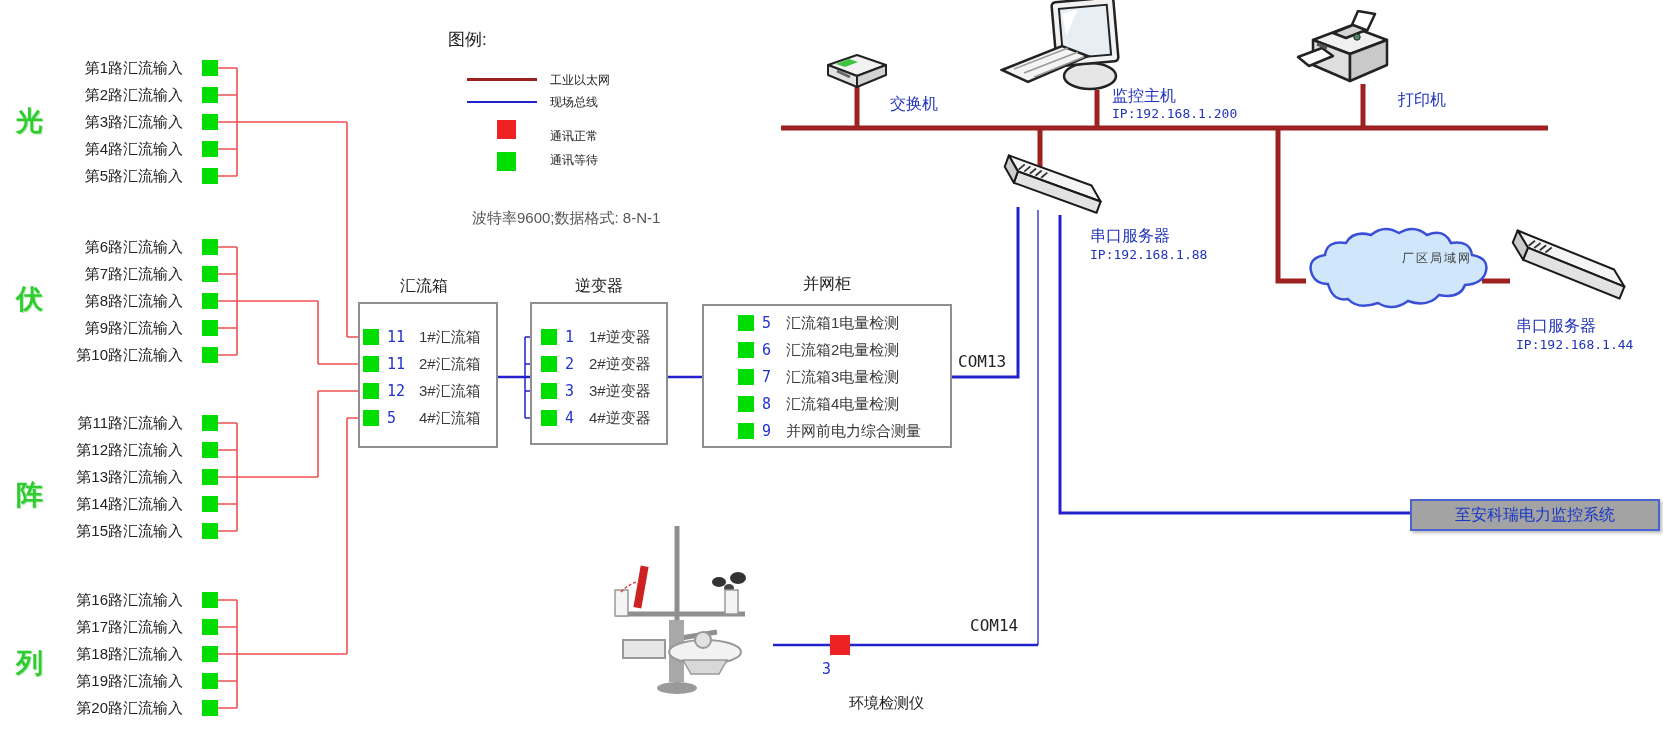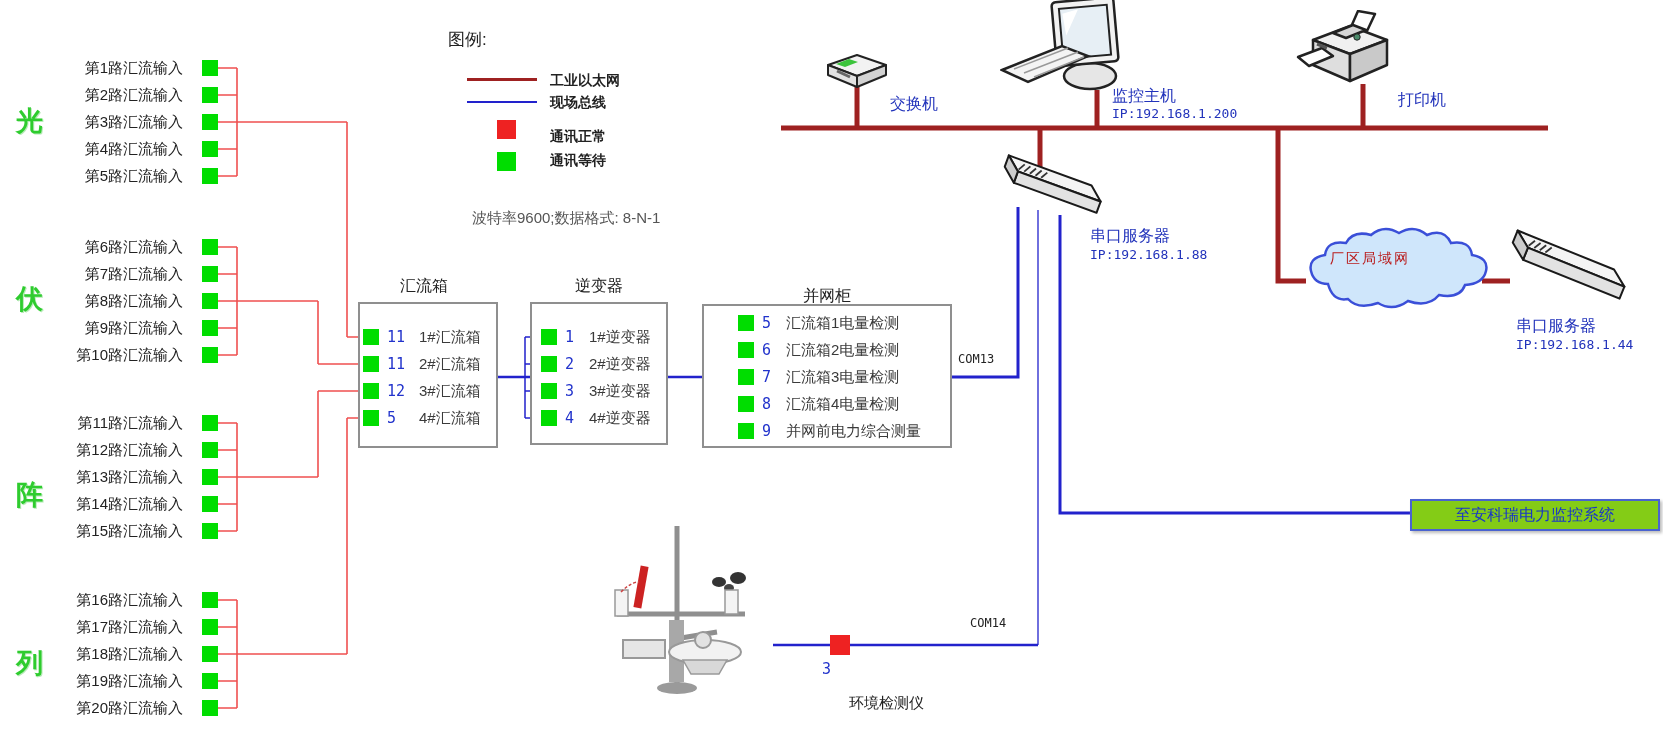--- a/index.html
+++ b/index.html
@@ -23,35 +23,35 @@
   .box-row .led{margin-right:8px;}
   .box-row .num{color:#2233cc;font-family:"DejaVu Sans Mono","Liberation Mono",monospace;
                 font-size:15px;margin-right:8px;}
   .box-row .lbl{color:#3a3a3a;font-size:15px;white-space:nowrap;}
 
   
   .net-label{position:absolute;color:#2233bb;font-size:16px;white-space:nowrap;}
   .ip{position:absolute;color:#2233bb;font-family:"DejaVu Sans Mono","Liberation Mono",monospace;
       font-size:13px;font-weight:normal;white-space:nowrap;}
   .com-label{position:absolute;font-family:"DejaVu Sans Mono","Liberation Mono",monospace;
-             font-size:12px;color:#222;white-space:nowrap;}
-  .cloud-text{position:absolute;color:#b91c1c;font-size:14px;letter-spacing:2px;text-align:left;}
-
-  .acrel{position:absolute;left:1410px;top:499px;width:250px;height:32px;background:#84cc16;
+             font-size:16px;color:#222;white-space:nowrap;}
+  .cloud-text{position:absolute;color:#404040;font-size:12px;letter-spacing:2px;text-align:right;}
+
+  .acrel{position:absolute;left:1410px;top:499px;width:250px;height:32px;background:#a3a3a3;
          border:2px solid #4a63cf;color:#1836c8;font-size:16px;display:flex;align-items:center;
          justify-content:center;box-shadow:2px 2px 3px #bbb;box-sizing:border-box;white-space:nowrap;cursor:pointer;}
 
   .env-square{position:absolute;left:830px;top:635px;width:20px;height:20px;background:#ee2222;}
   .env-num{position:absolute;left:822px;top:660px;color:#2233cc;font-size:15px;
            font-family:"DejaVu Sans Mono","Liberation Mono",monospace;}
   .env-lbl{position:absolute;left:849px;top:660px;color:#222;font-size:15px;white-space:nowrap;margin-top:34px;}
 
   
   .legend-title{position:absolute;left:448px;top:28px;font-size:17px;color:#222;}
-  .legend-label{position:absolute;left:550px;font-size:14px;color:#222;white-space:nowrap;font-weight:bold;}
+  .legend-label{position:absolute;left:550px;font-size:12px;color:#222;white-space:nowrap;}
   .legend-line{position:absolute;left:467px;width:70px;}
   .legend-sq{position:absolute;left:497px;width:19px;height:19px;}
   .legend-note{position:absolute;left:472px;top:181px;font-size:15px;color:#555;white-space:nowrap;margin-top:28px;}
 </style>
 </head>
 <body>
 
 <div id="stage">
 
   <svg class="overlay">
@@ -242,21 +242,21 @@
         <span class="lbl">3#逆变器</span>
       </div>
         <div class="box-row">
         <span class="led"></span>
         <span class="num" style="width:16px">4</span>
         <span class="lbl">4#逆变器</span>
       </div>
       </div>
   </div>
 
-  <div class="box-title" style="left:702px;top:286px;width:250px">并网柜</div>
+  <div class="box-title" style="left:702px;top:274px;width:250px">并网柜</div>
   <div class="device-box" style="left:702px;top:304px;width:250px;height:144px">
     <div style="padding:3.5px 0 0 34px">
         <div class="box-row">
         <span class="led"></span>
         <span class="num" style="width:16px">5</span>
         <span class="lbl">汇流箱1电量检测</span>
       </div>
         <div class="box-row">
         <span class="led"></span>
         <span class="num" style="width:16px">6</span>

